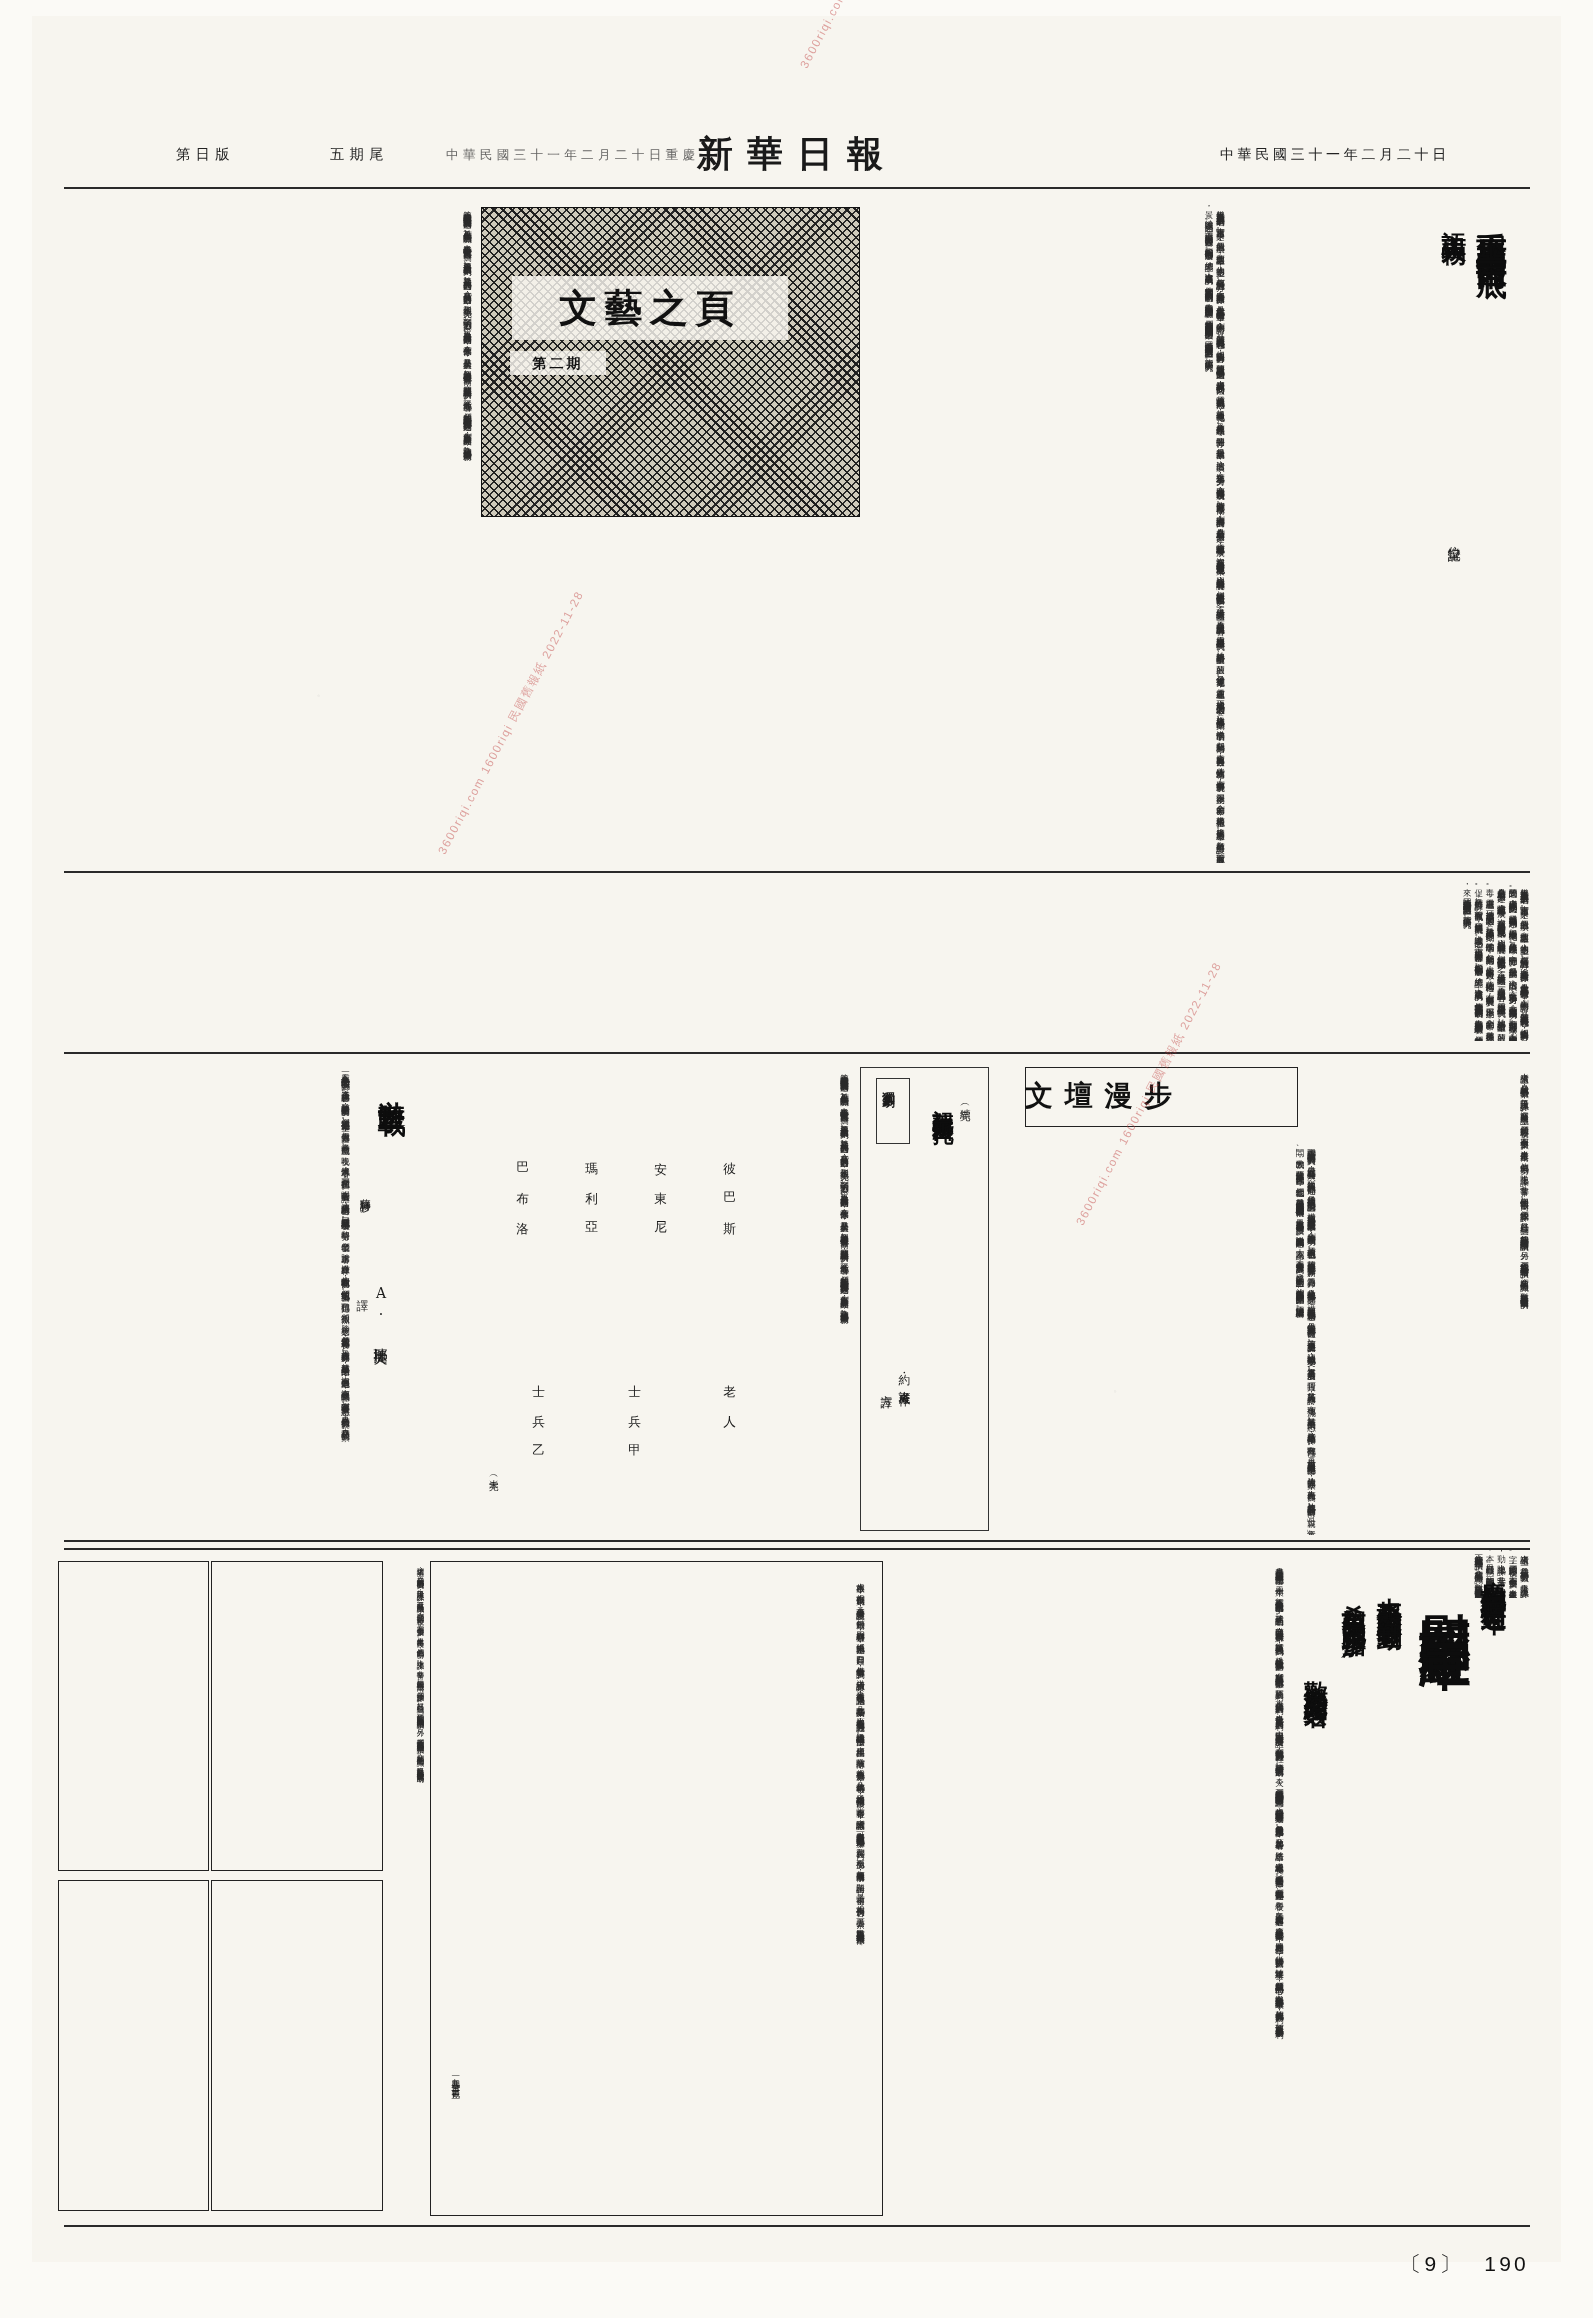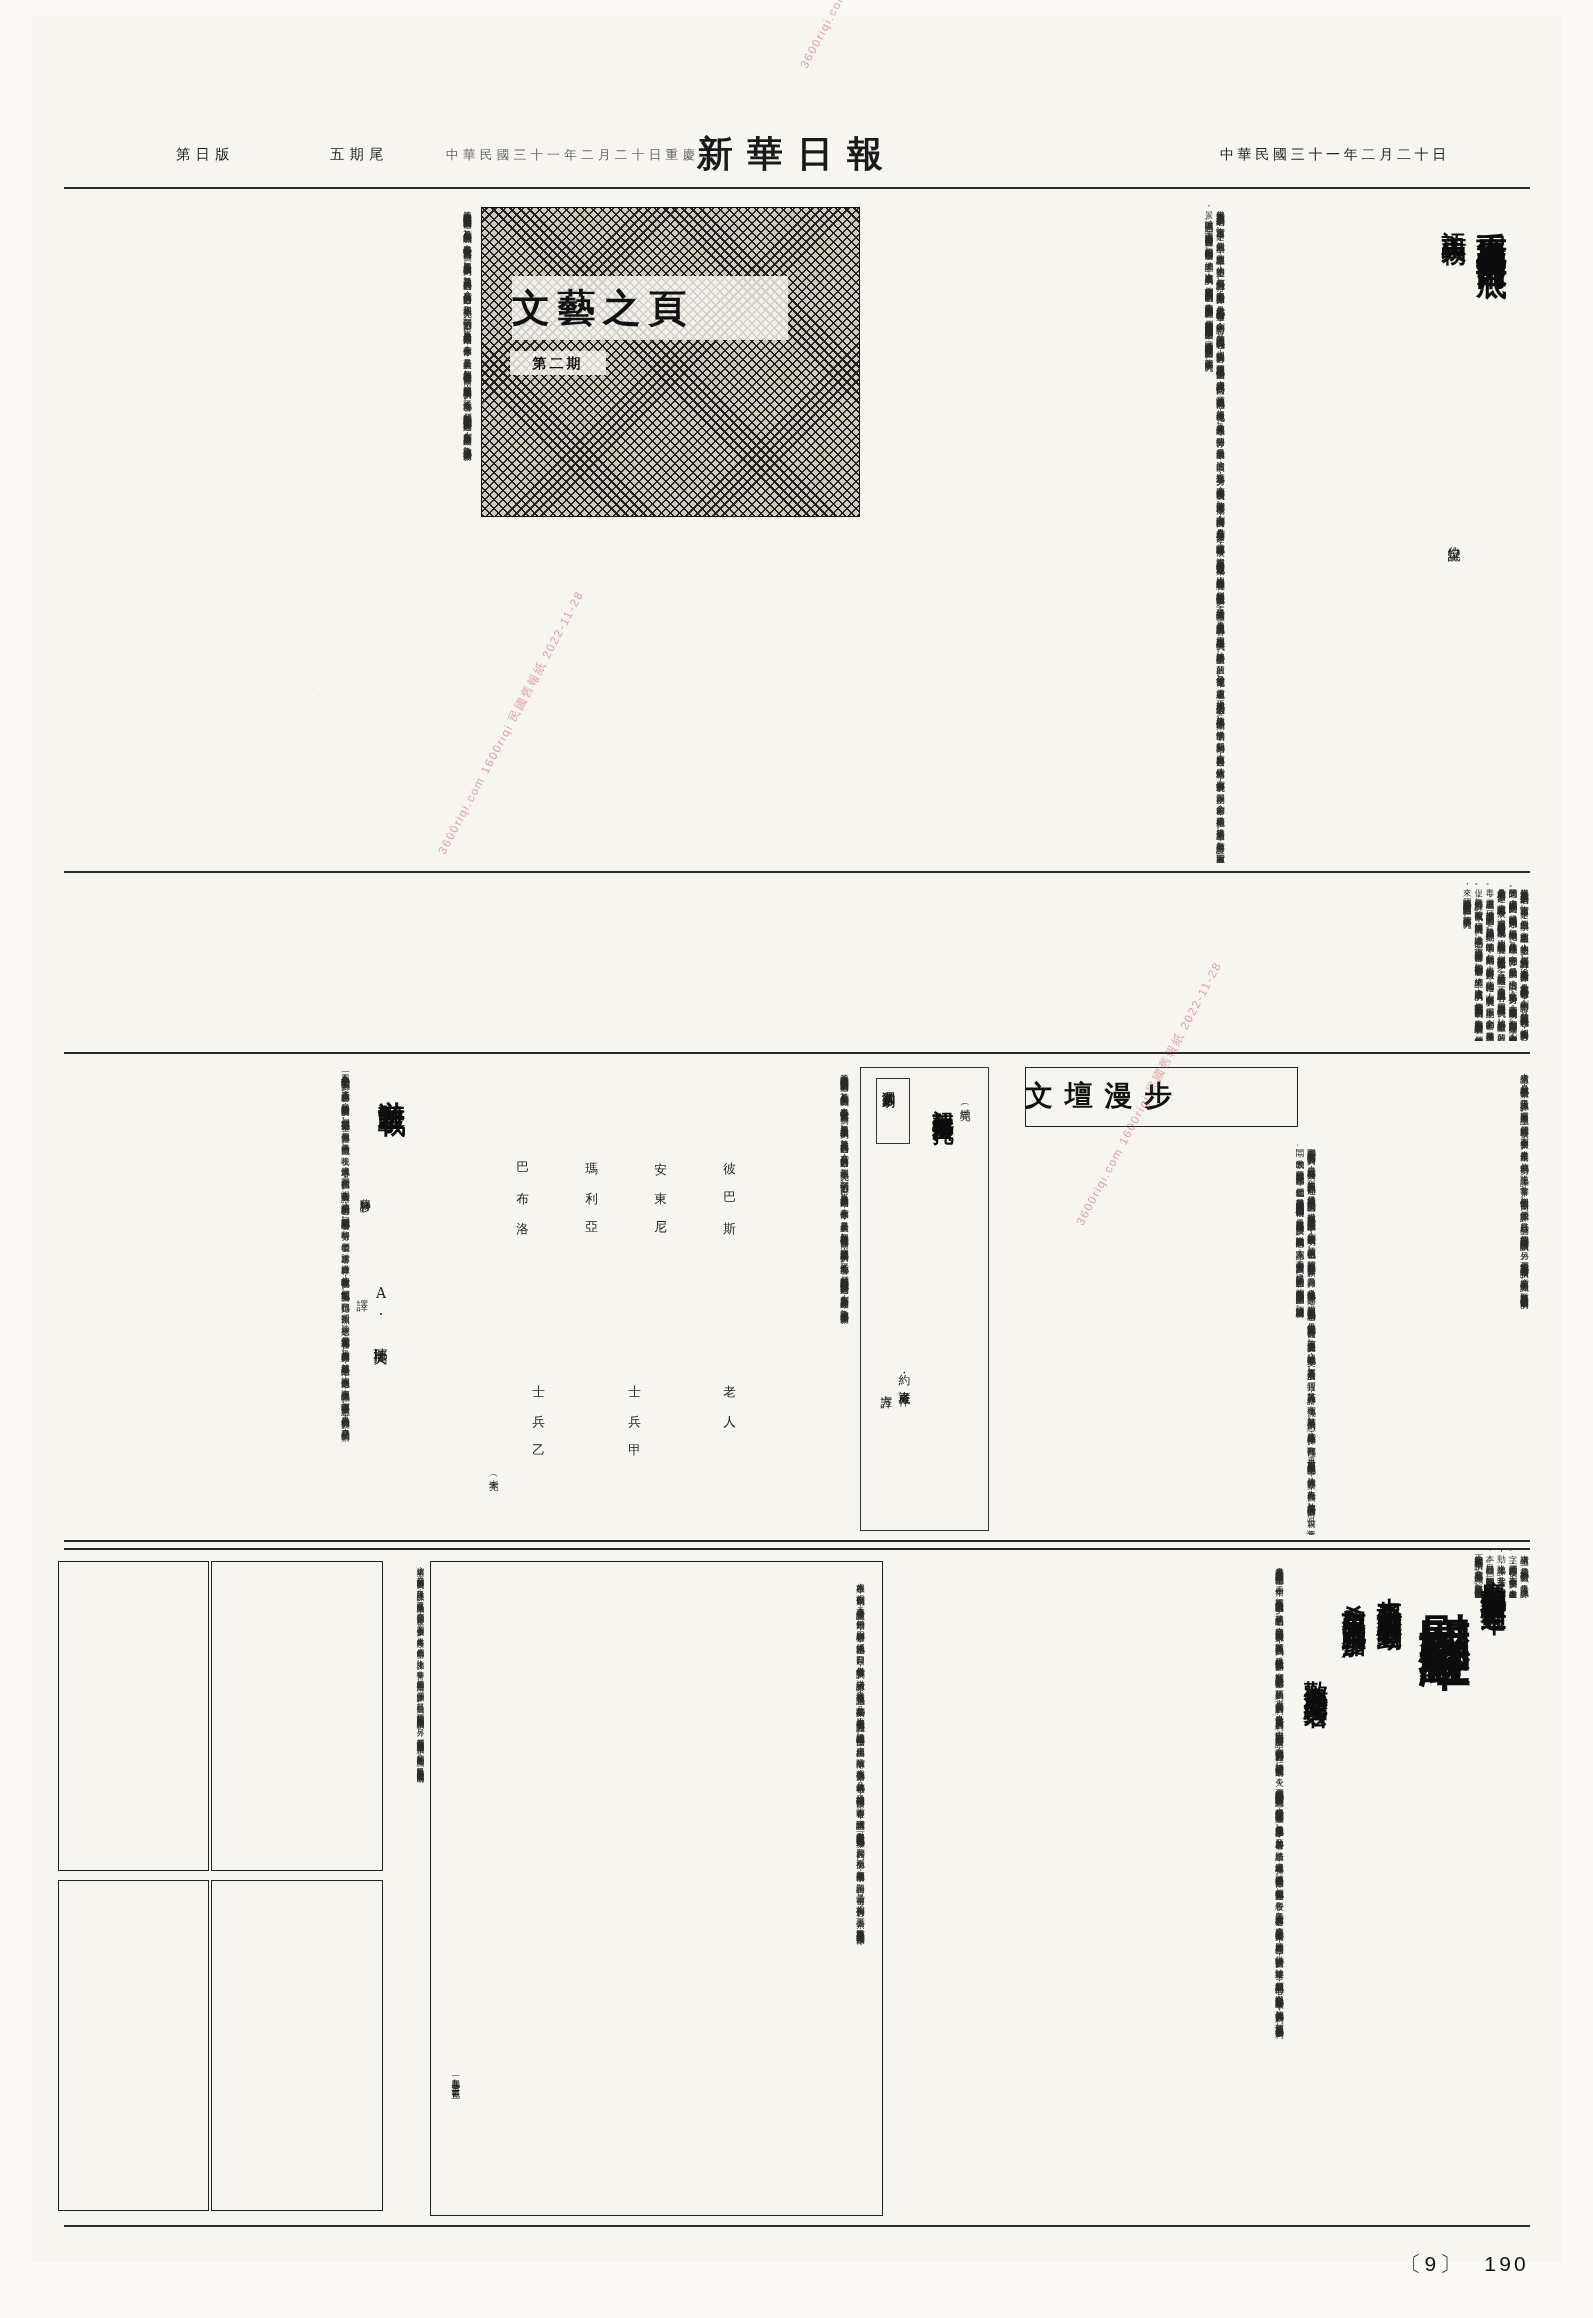--- a/index.html
+++ b/index.html
@@ -203,21 +203,21 @@
 
     <div class="rule" style="left:64px; top:187px; width:1466px; height:2.1px;"></div>
 
     <div class="hdr-big" style="position:absolute; right:80px; top:207px; height:297px; font-size:31px; letter-spacing:3.2px;">重慶舞台上的「大雷雨」底</div>
     <div class="hdr-big" style="position:absolute; right:123px; top:212px; height:175px; font-size:24.4px; letter-spacing:2.7px;">語言與人物</div>
     <div class="vtext" style="position:absolute; right:131px; top:536px; height:80px; font-size:12.7px;">位蠻記</div>
 
     <div class="vtext body-col" style="position:absolute; left:844px; top:204px; width:382px; height:659px; font-size:8.5px;">幾年來重慶舞台上演出過不少的名劇，「大雷雨」是其中之一。這個戲的演出，在語言的處理上，人物的塑造上，都有值得討論的地方。奧斯特洛夫斯基的原作，是十九世紀俄羅斯社會的一幅畫卷，劇中人物的語言，帶著濃厚的地方色彩和時代色彩。把它搬上中國的舞台，譯文的處理就成為一個重要的問題。譯者如果拘泥於原文的句法，演員唸起來就會感到拗口；如果過分地中國化，又會失掉原作的風味。這中間的分寸，是很難掌握的。這次的演出，在這一點上作了不少努力，有些地方處理得相當成功，有些地方則還可以商榷。劇中卡杰玲娜的獨白，是全劇最精采的部分之一，演員唸來卻顯得有些平淡，沒有把那種內心的矛盾與掙扎充分地表現出來。這固然與演員的修養有關，但譯文的生硬恐怕也是原因之一。至於卡班諾娃這個人物，原作中是一個虔誠的偽善者，她用舊禮教來壓迫年輕的一代，她的語言是堂皇的、莊嚴的，骨子裡卻充滿了毒。演員在處理上，把她演成了一個兇惡的老太婆，這就失掉了原作的深刻性。季洪的懦弱，包利斯的動搖，庫里金的善良而無力，這些人物的性格，在演出中都有所表現，但深度不夠。全劇的節奏，前半稍嫌拖沓，後半則又過於急促。舞台美術的設計，簡潔而有氣氛，伏爾加河畔的風景，給人以遼闊之感。雷雨一場的燈光與音響效果，也頗能配合劇情的發展。總的說來，這次演出是有成績的，它使我們看到了俄羅斯古典戲劇的面貌，也為中國話劇的發展提供了經驗。我們希望今後能有更多的外國名劇介紹到中國的舞台上來，同時也希望譯者與演出者在語言的處理上，能作更深入的研究。</div>
 
     <div class="art-block" style="left:481px; top:207px; width:377px; height:308px;"></div>
-    <div class="art-title" style="left:512px; top:276px; width:276px; height:64px; font-size:38px; letter-spacing:7.4px; line-height:64px; ">文藝之頁</div>
+    <div class="art-title" style="left:512px; top:276px; width:276px; height:64px; font-size:38px; letter-spacing:7.4px; line-height:64px; text-align:center;">文藝之頁</div>
     <div class="art-title" style="left:510px; top:351px; width:96px; height:24.4px; font-size:14px; letter-spacing:3.2px; line-height:24.4px; text-align:center;">第二期</div>
 
     <div class="vtext body-col" style="position:absolute; left:80px; top:204px; width:393px; height:659px; font-size:8.5px;">這篇文章的內容是關於當前文藝運動的幾個問題。首先是創作與生活的關係。許多青年作者常常感到沒有東西可寫，這主要是因為生活的積累不夠。其次是形式與內容的問題。有些作品的內容是好的，但形式不夠完美，削弱了它的感染力。再次是普及與提高的問題。在今天的條件下，普及是主要的，但普及的基礎上也要有所提高。這三個問題是互相聯繫的，不能孤立地看待。我們希望文藝工作者能在實踐中逐步解決這些問題，創作出更多更好的作品來，為抗戰建國的偉大事業服務。</div>
 
     <div class="rule" style="left:64px; top:871px; width:1466px; height:1.6px;"></div>
 
     <div class="vtext body-col" style="position:absolute; left:80px; top:882px; width:1450px; height:159px; font-size:8.5px;">幾年來重慶舞台上演出過不少的名劇，「大雷雨」是其中之一。這個戲的演出，在語言的處理上，人物的塑造上，都有值得討論的地方。奧斯特洛夫斯基的原作，是十九世紀俄羅斯社會的一幅畫卷，劇中人物的語言，帶著濃厚的地方色彩和時代色彩。把它搬上中國的舞台，譯文的處理就成為一個重要的問題。譯者如果拘泥於原文的句法，演員唸起來就會感到拗口；如果過分地中國化，又會失掉原作的風味。這中間的分寸，是很難掌握的。這次的演出，在這一點上作了不少努力，有些地方處理得相當成功，有些地方則還可以商榷。劇中卡杰玲娜的獨白，是全劇最精采的部分之一，演員唸來卻顯得有些平淡，沒有把那種內心的矛盾與掙扎充分地表現出來。這固然與演員的修養有關，但譯文的生硬恐怕也是原因之一。至於卡班諾娃這個人物，原作中是一個虔誠的偽善者，她用舊禮教來壓迫年輕的一代，她的語言是堂皇的、莊嚴的，骨子裡卻充滿了毒。演員在處理上，把她演成了一個兇惡的老太婆，這就失掉了原作的深刻性。季洪的懦弱，包利斯的動搖，庫里金的善良而無力，這些人物的性格，在演出中都有所表現，但深度不夠。全劇的節奏，前半稍嫌拖沓，後半則又過於急促。舞台美術的設計，簡潔而有氣氛，伏爾加河畔的風景，給人以遼闊之感。雷雨一場的燈光與音響效果，也頗能配合劇情的發展。總的說來，這次演出是有成績的，它使我們看到了俄羅斯古典戲劇的面貌，也為中國話劇的發展提供了經驗。我們希望今後能有更多的外國名劇介紹到中國的舞台上來，同時也希望譯者與演出者在語言的處理上，能作更深入的研究。</div>
 
     <div class="rule" style="left:64px; top:1052px; width:1466px; height:1.6px;"></div>
 

